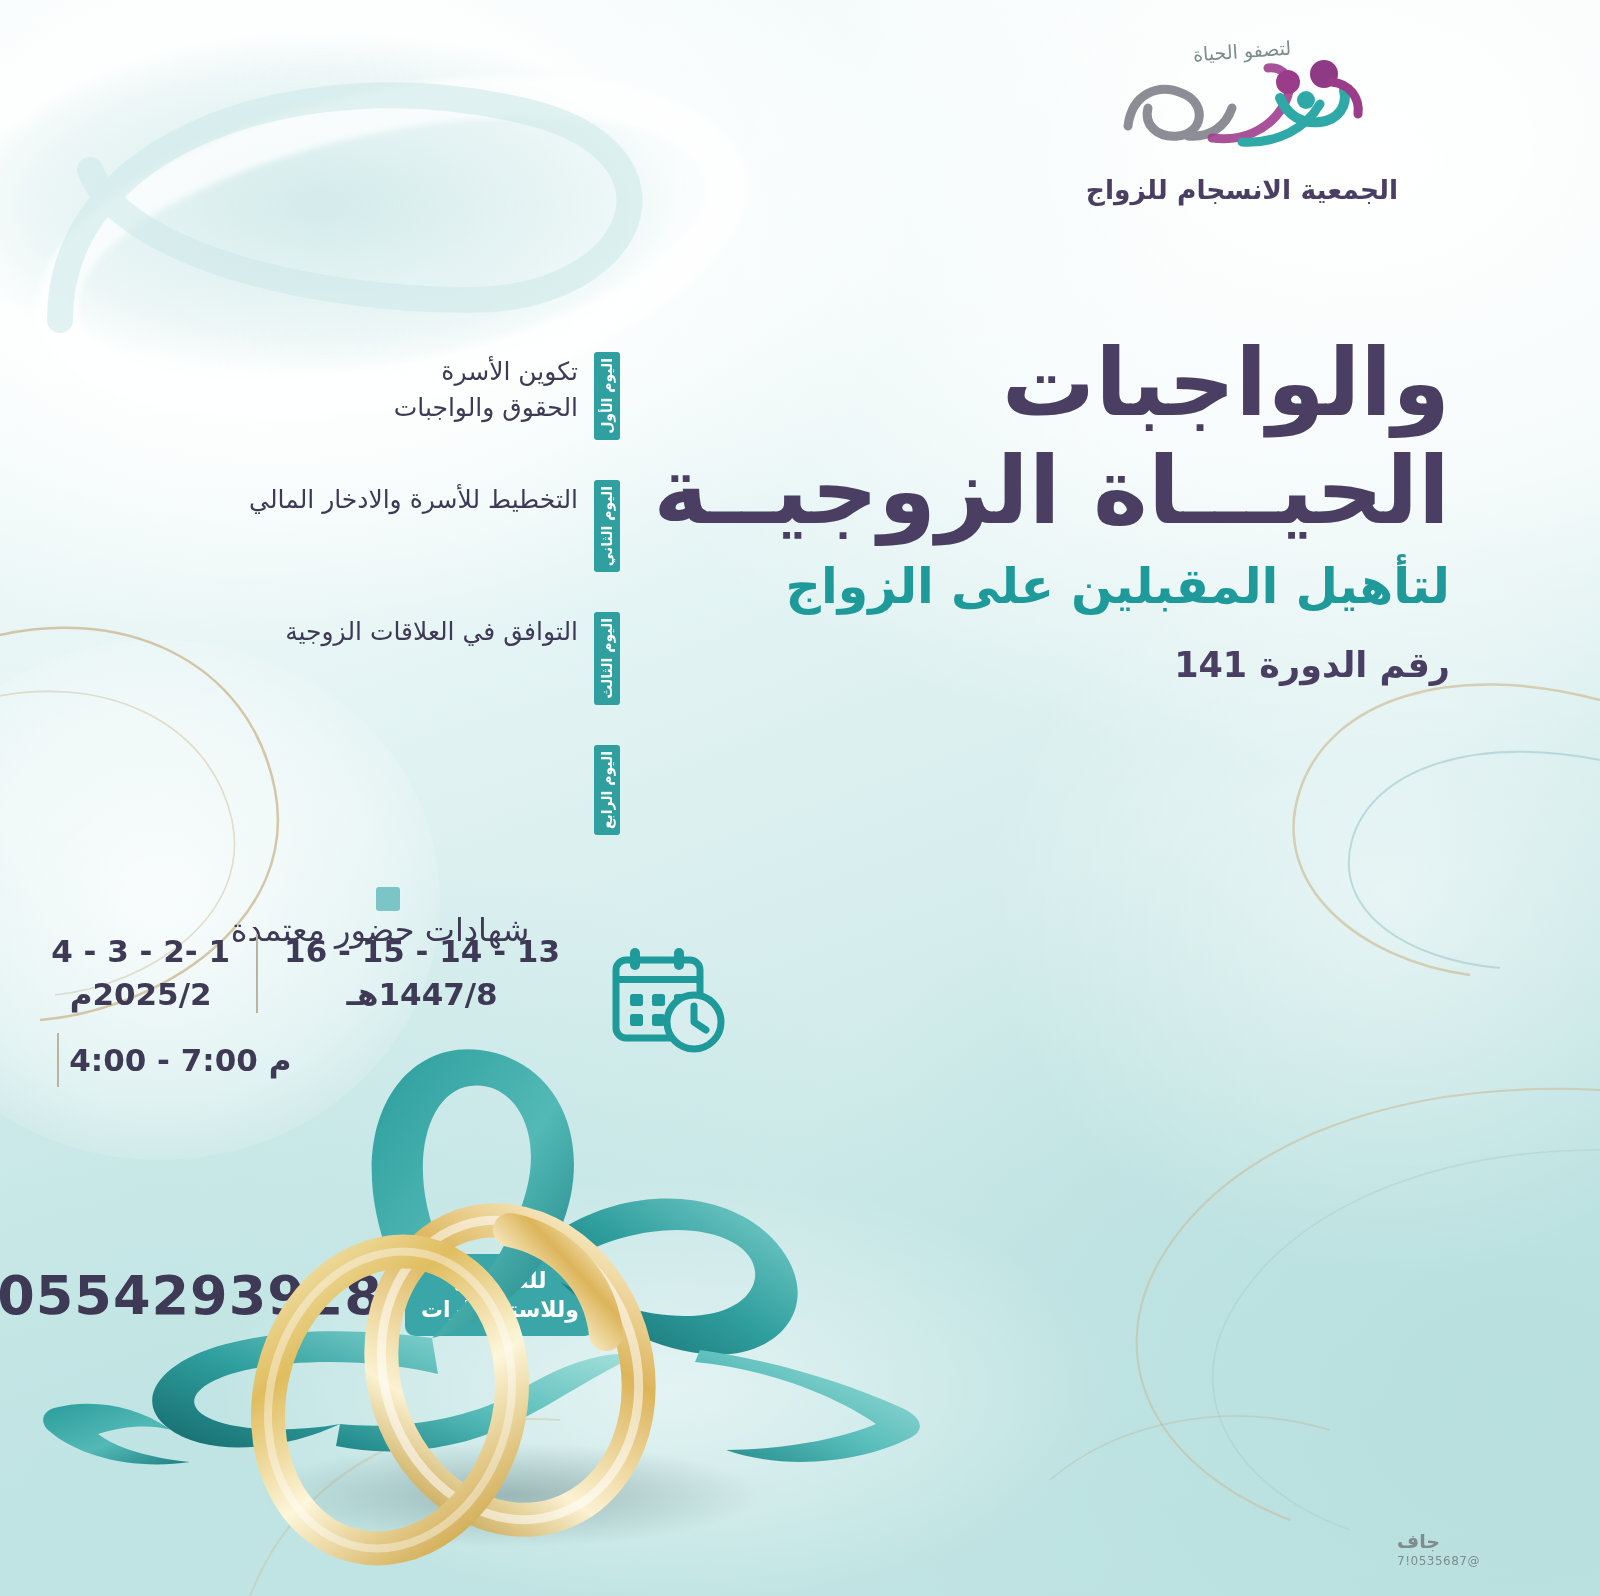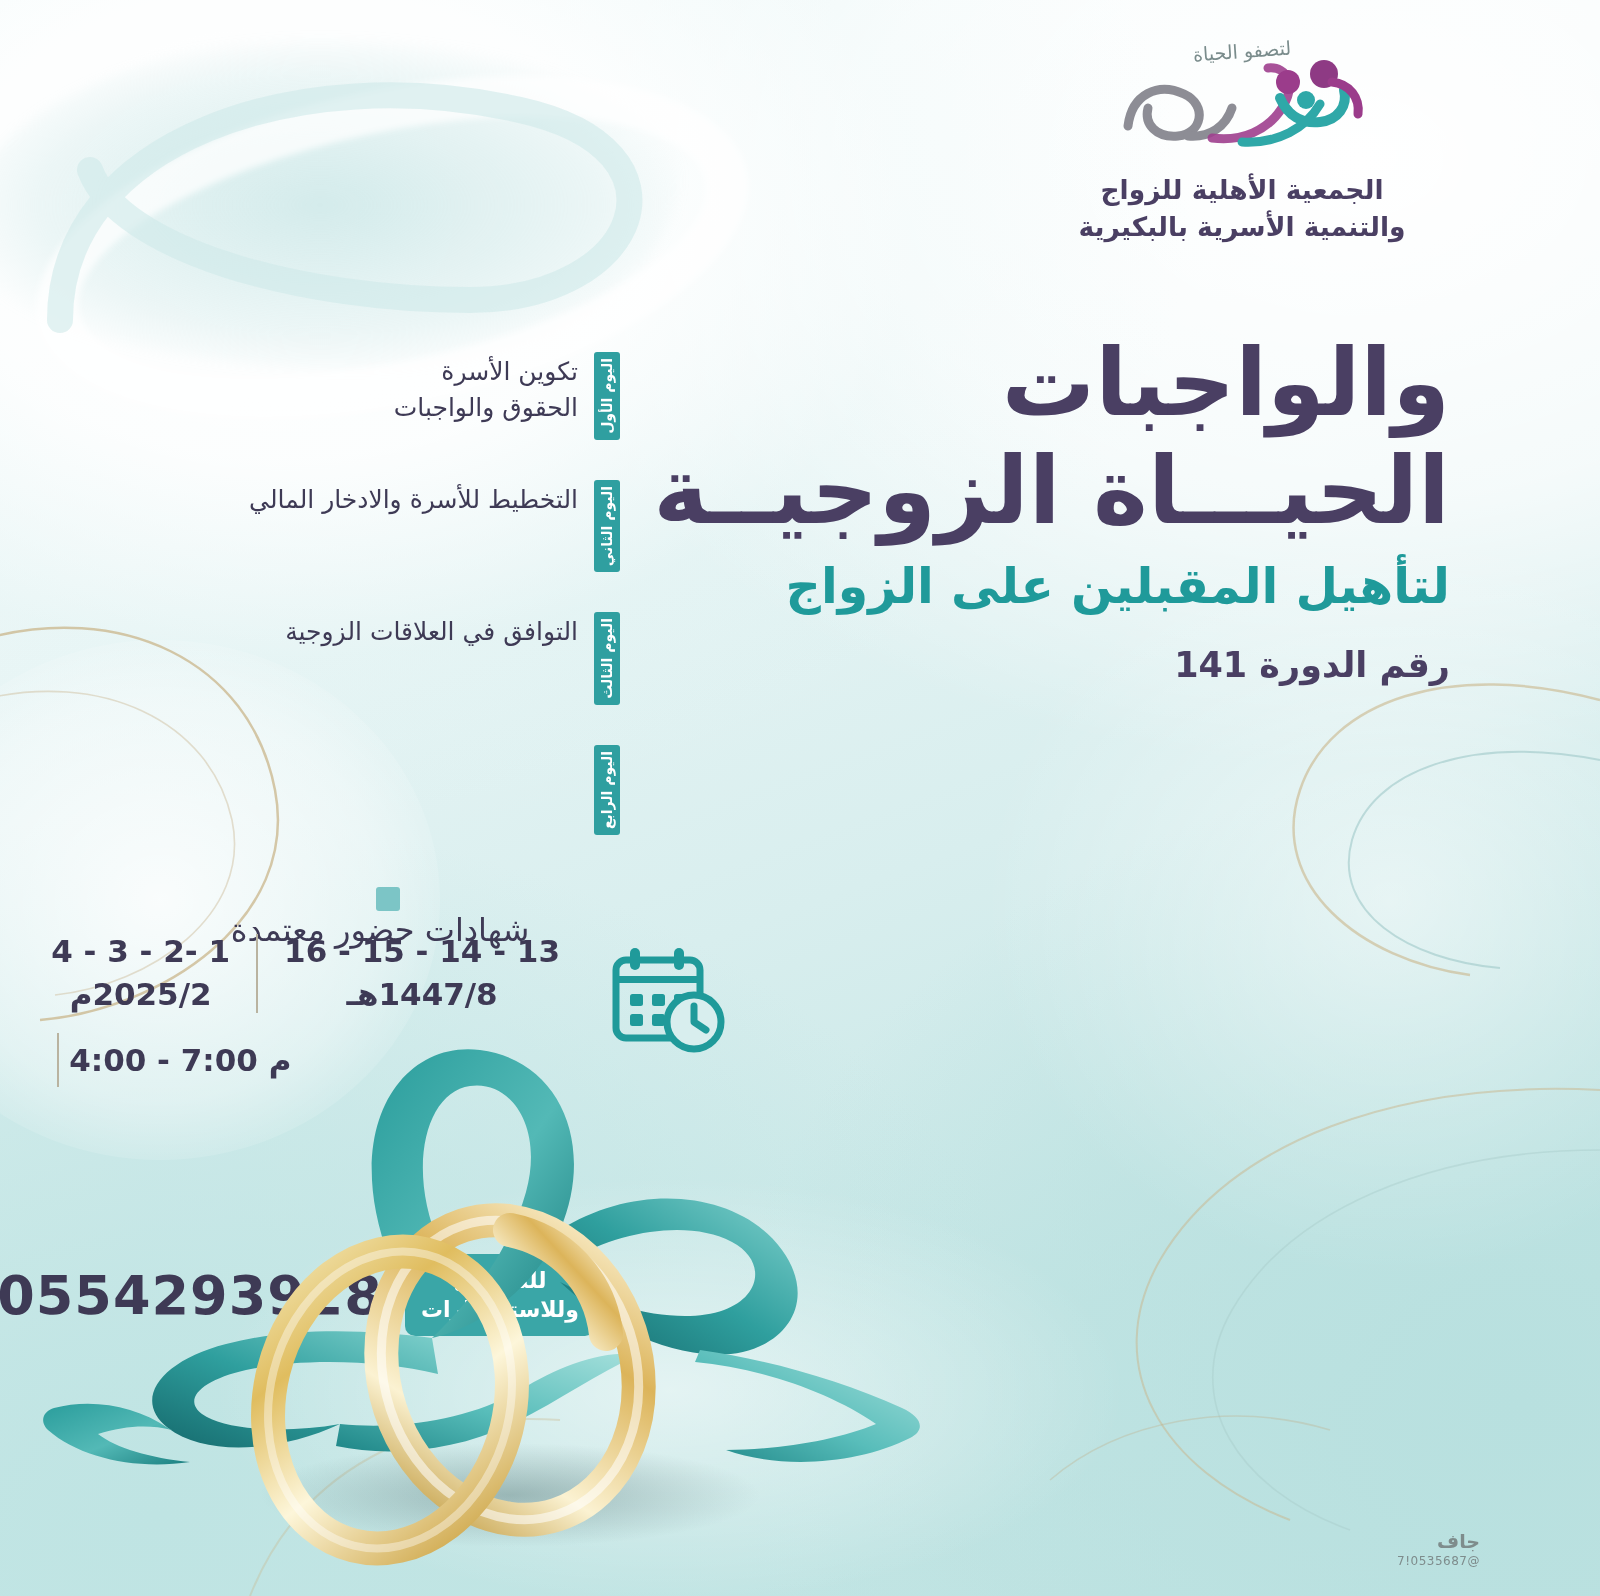--- a/index.html
+++ b/index.html
@@ -299,21 +299,21 @@
     top: 930px;
     width: 900px;
     height: 640px;
   }
 
   
   .designer {
     position: absolute;
     right: 120px;
     bottom: 28px;
-    text-align: right;
+    text-align: left;
     color: #7e8c8c;
   }
   .designer .d-name {
     font-size: 19px;
     font-weight: bold;
     letter-spacing: 1px;
   }
   .designer .d-sub {
     font-size: 12px;
     letter-spacing: 0.5px;
@@ -354,22 +354,21 @@
         <path d="M96,98 C118,100 134,88 140,70" fill="none" stroke="#8d8d95" stroke-width="9" stroke-linecap="round"></path>
         <path d="M120,100 C150,104 176,92 190,70 C204,48 196,28 176,30" fill="none" stroke="#9e3f8e" stroke-width="9" stroke-linecap="round" opacity="0.9"></path>
         <path d="M150,104 C186,106 214,90 228,66" fill="none" stroke="#2fa8a8" stroke-width="9" stroke-linecap="round"></path>
         <circle cx="196" cy="44" r="12" fill="#9b3c8b"></circle>
         <circle cx="232" cy="36" r="14" fill="#8e3a84"></circle>
         <circle cx="214" cy="62" r="9" fill="#2fa8a8"></circle>
         <path d="M188,60 C196,78 210,86 228,84 C246,82 256,68 252,52" fill="none" stroke="#2fa8a8" stroke-width="10" stroke-linecap="round"></path>
         <path d="M240,44 C258,46 268,60 266,76" fill="none" stroke="#9b3c8b" stroke-width="9" stroke-linecap="round"></path>
       </svg>
     </div>
-    <div class="logo-name">الجمعية الأهلية للزواج</div>
-    <div class="logo-name">والتنمية الأسرية بالبكيرية</div>
+    <div class="logo-name">الجمعية الانسجام للزواج</div>
   </div>
 
   <div class="headline">
     <div class="line">والواجبات</div>
     <div class="line">الحيـــاة الزوجيــة</div>
     <div class="sub">لتأهيل المقبلين على الزواج</div>
     <div class="course-no">رقم الدورة 141</div>
   </div>
 
   <div class="agenda">

